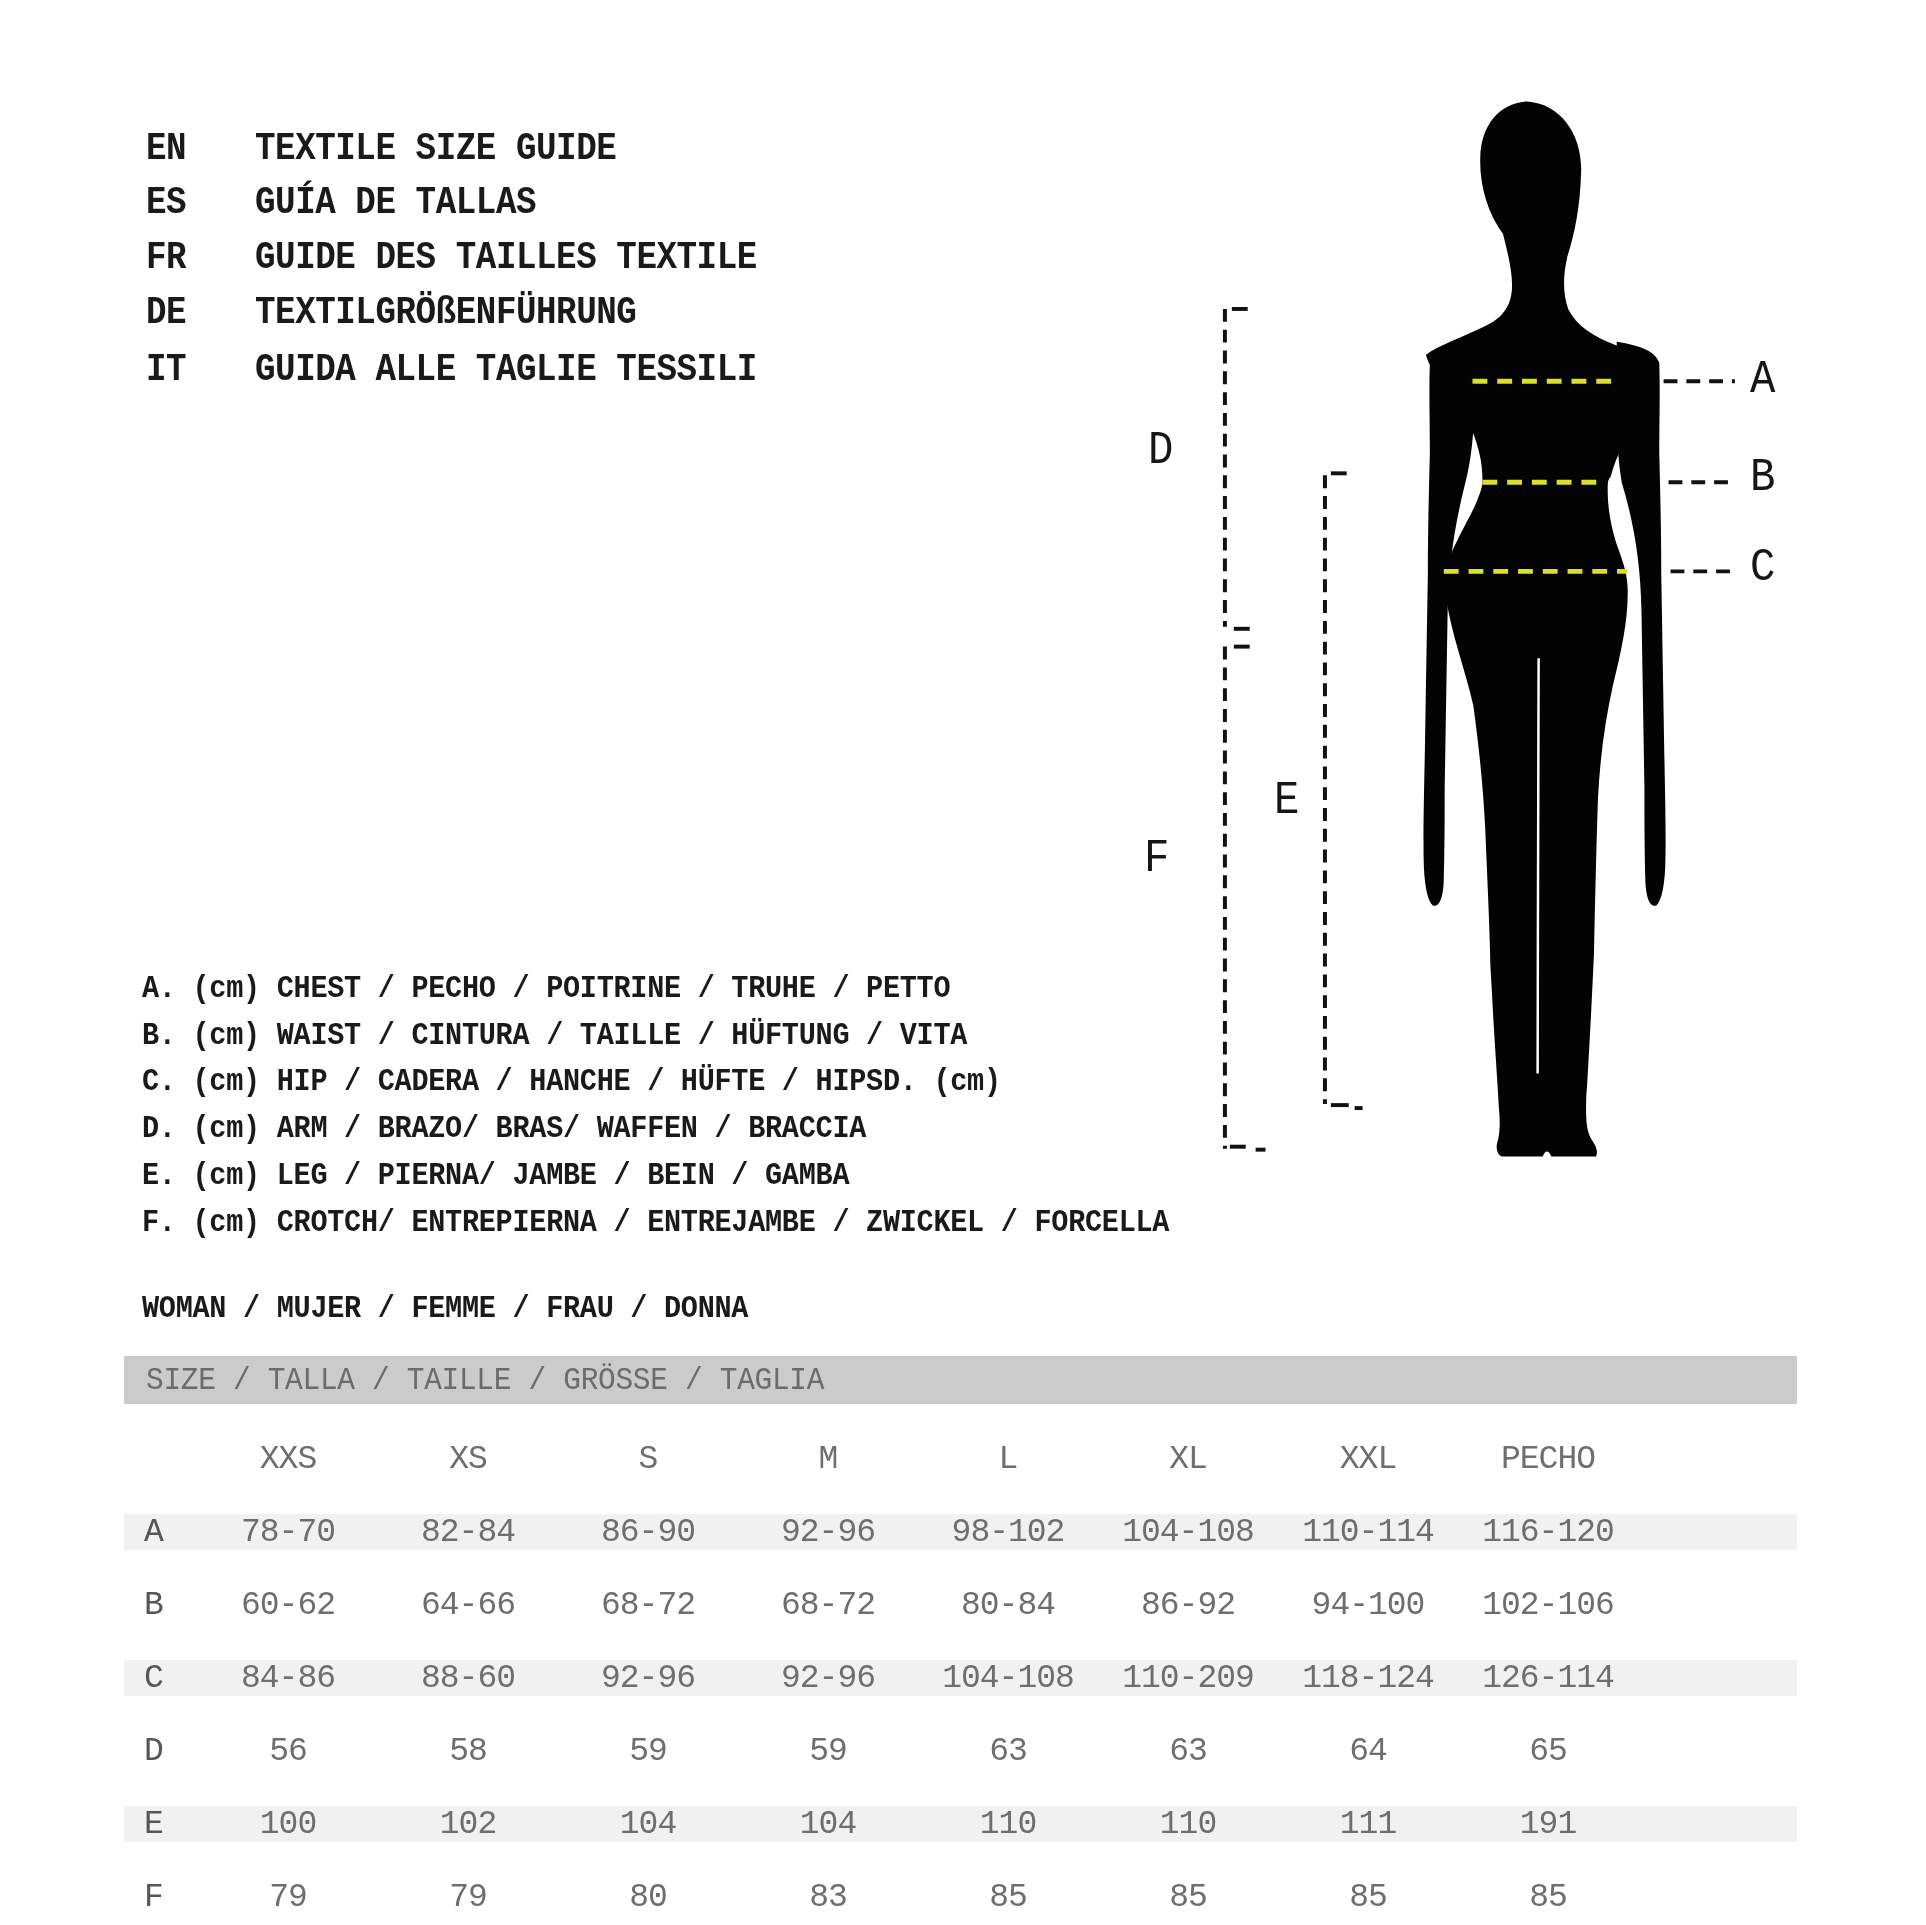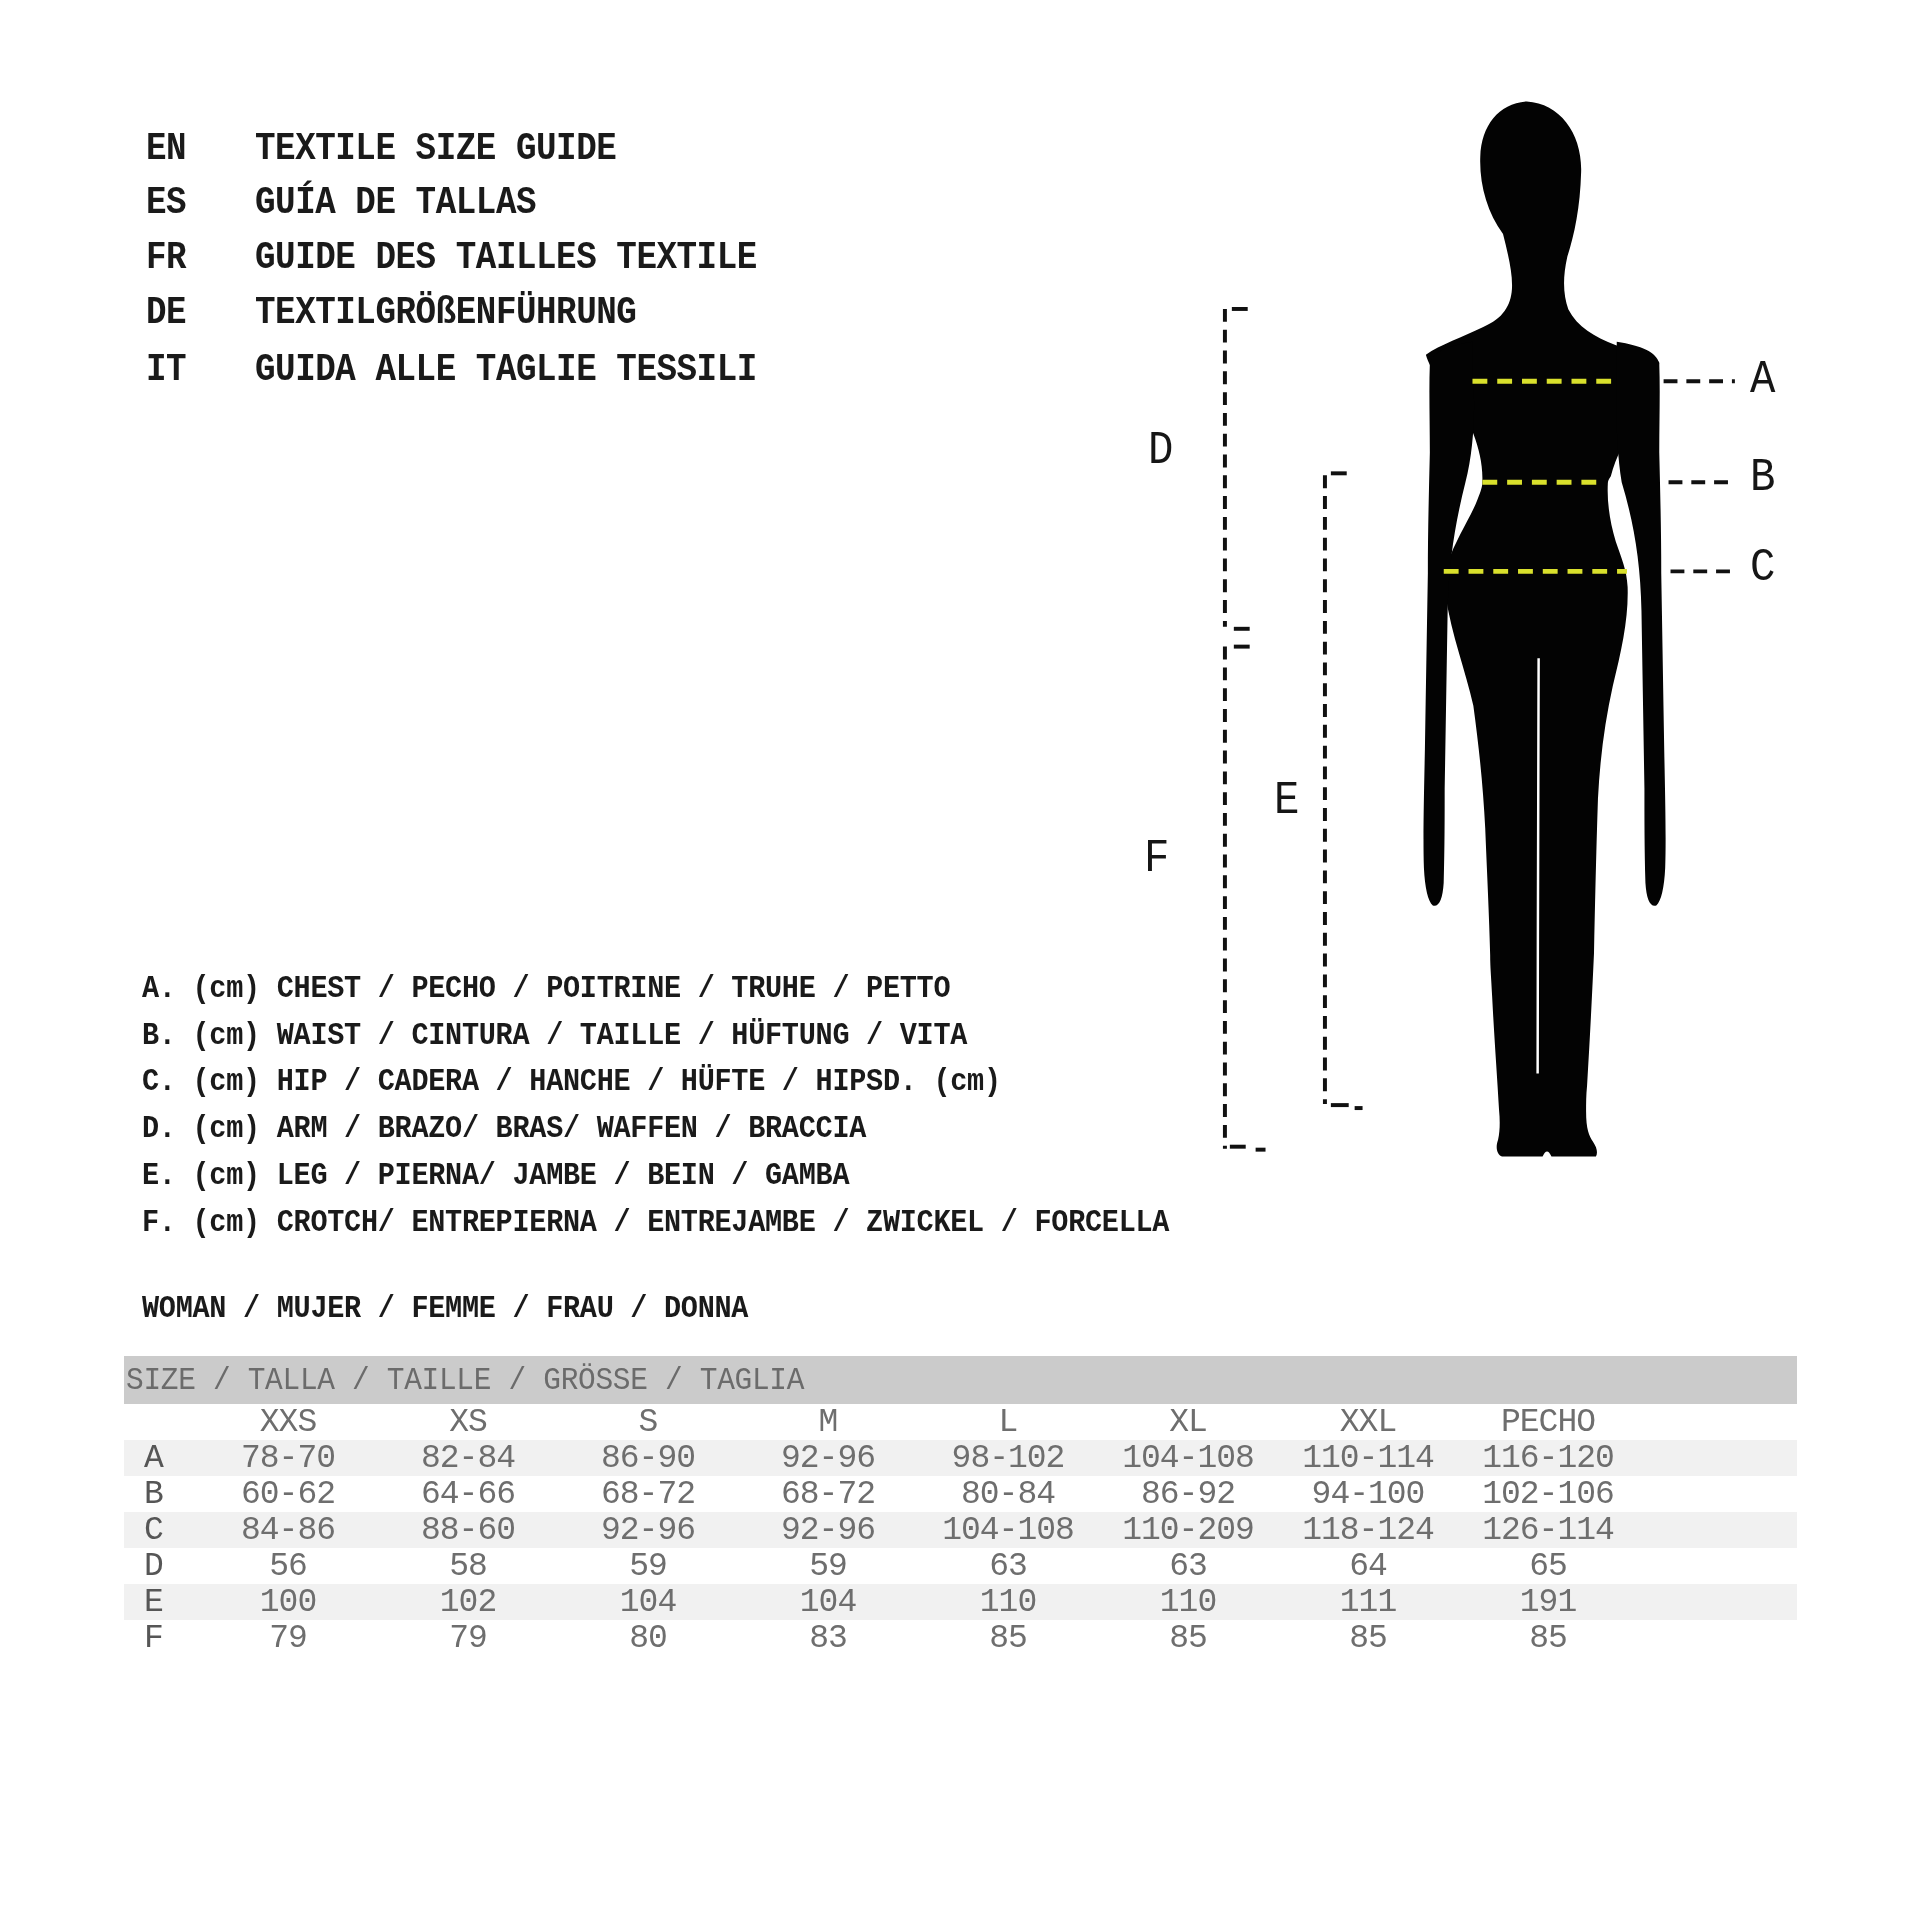--- a/index.html
+++ b/index.html
@@ -15,25 +15,25 @@
   .meas-line{position:absolute;left:142px;font-size:31px;font-weight:700;letter-spacing:-0.3px;
              transform:scaleX(0.92);transform-origin:left center;white-space:nowrap;}
   
   .section-title{position:absolute;left:142px;top:1291px;font-size:31px;font-weight:700;
              letter-spacing:-0.3px;transform:scaleX(0.92);transform-origin:left center;white-space:nowrap;}
   
   .marker{position:absolute;font-size:46px;font-weight:400;color:#161616;letter-spacing:0;
           transform:scaleX(0.92);transform-origin:left center;}
   
   .size-table{position:absolute;left:124px;top:1356px;width:1673px;}
-  .table-bar{height:48px;background:#cbcbcb;display:flex;align-items:center;padding-left:2px;
+  .table-bar{height:48px;background:#cbcbcb;display:flex;align-items:center;padding-left:22px;
              box-sizing:border-box;}
   .table-bar span{font-size:31px;color:#6b6b6b;letter-spacing:-0.3px;transform:scaleX(0.95);
              transform-origin:left center;white-space:nowrap;}
-  .trow{display:grid;grid-template-columns:74px repeat(8,180px) 1fr;height:36px;align-items:center;}
+  .trow{display:grid;grid-template-columns:74px repeat(8,180px) 1fr;height:36px;align-items:center;margin-top:37px;}
   .trow.shaded{background:#f1f1f1;}
   .trow .lab{padding-left:20px;font-size:33px;color:#565656;letter-spacing:-0.5px;}
   .trow .val{text-align:center;font-size:33px;color:#6e6e6e;letter-spacing:-1px;}
   svg{display:block;}
 </style>
 </head>
 <body>
 
 <div id="page">
 

